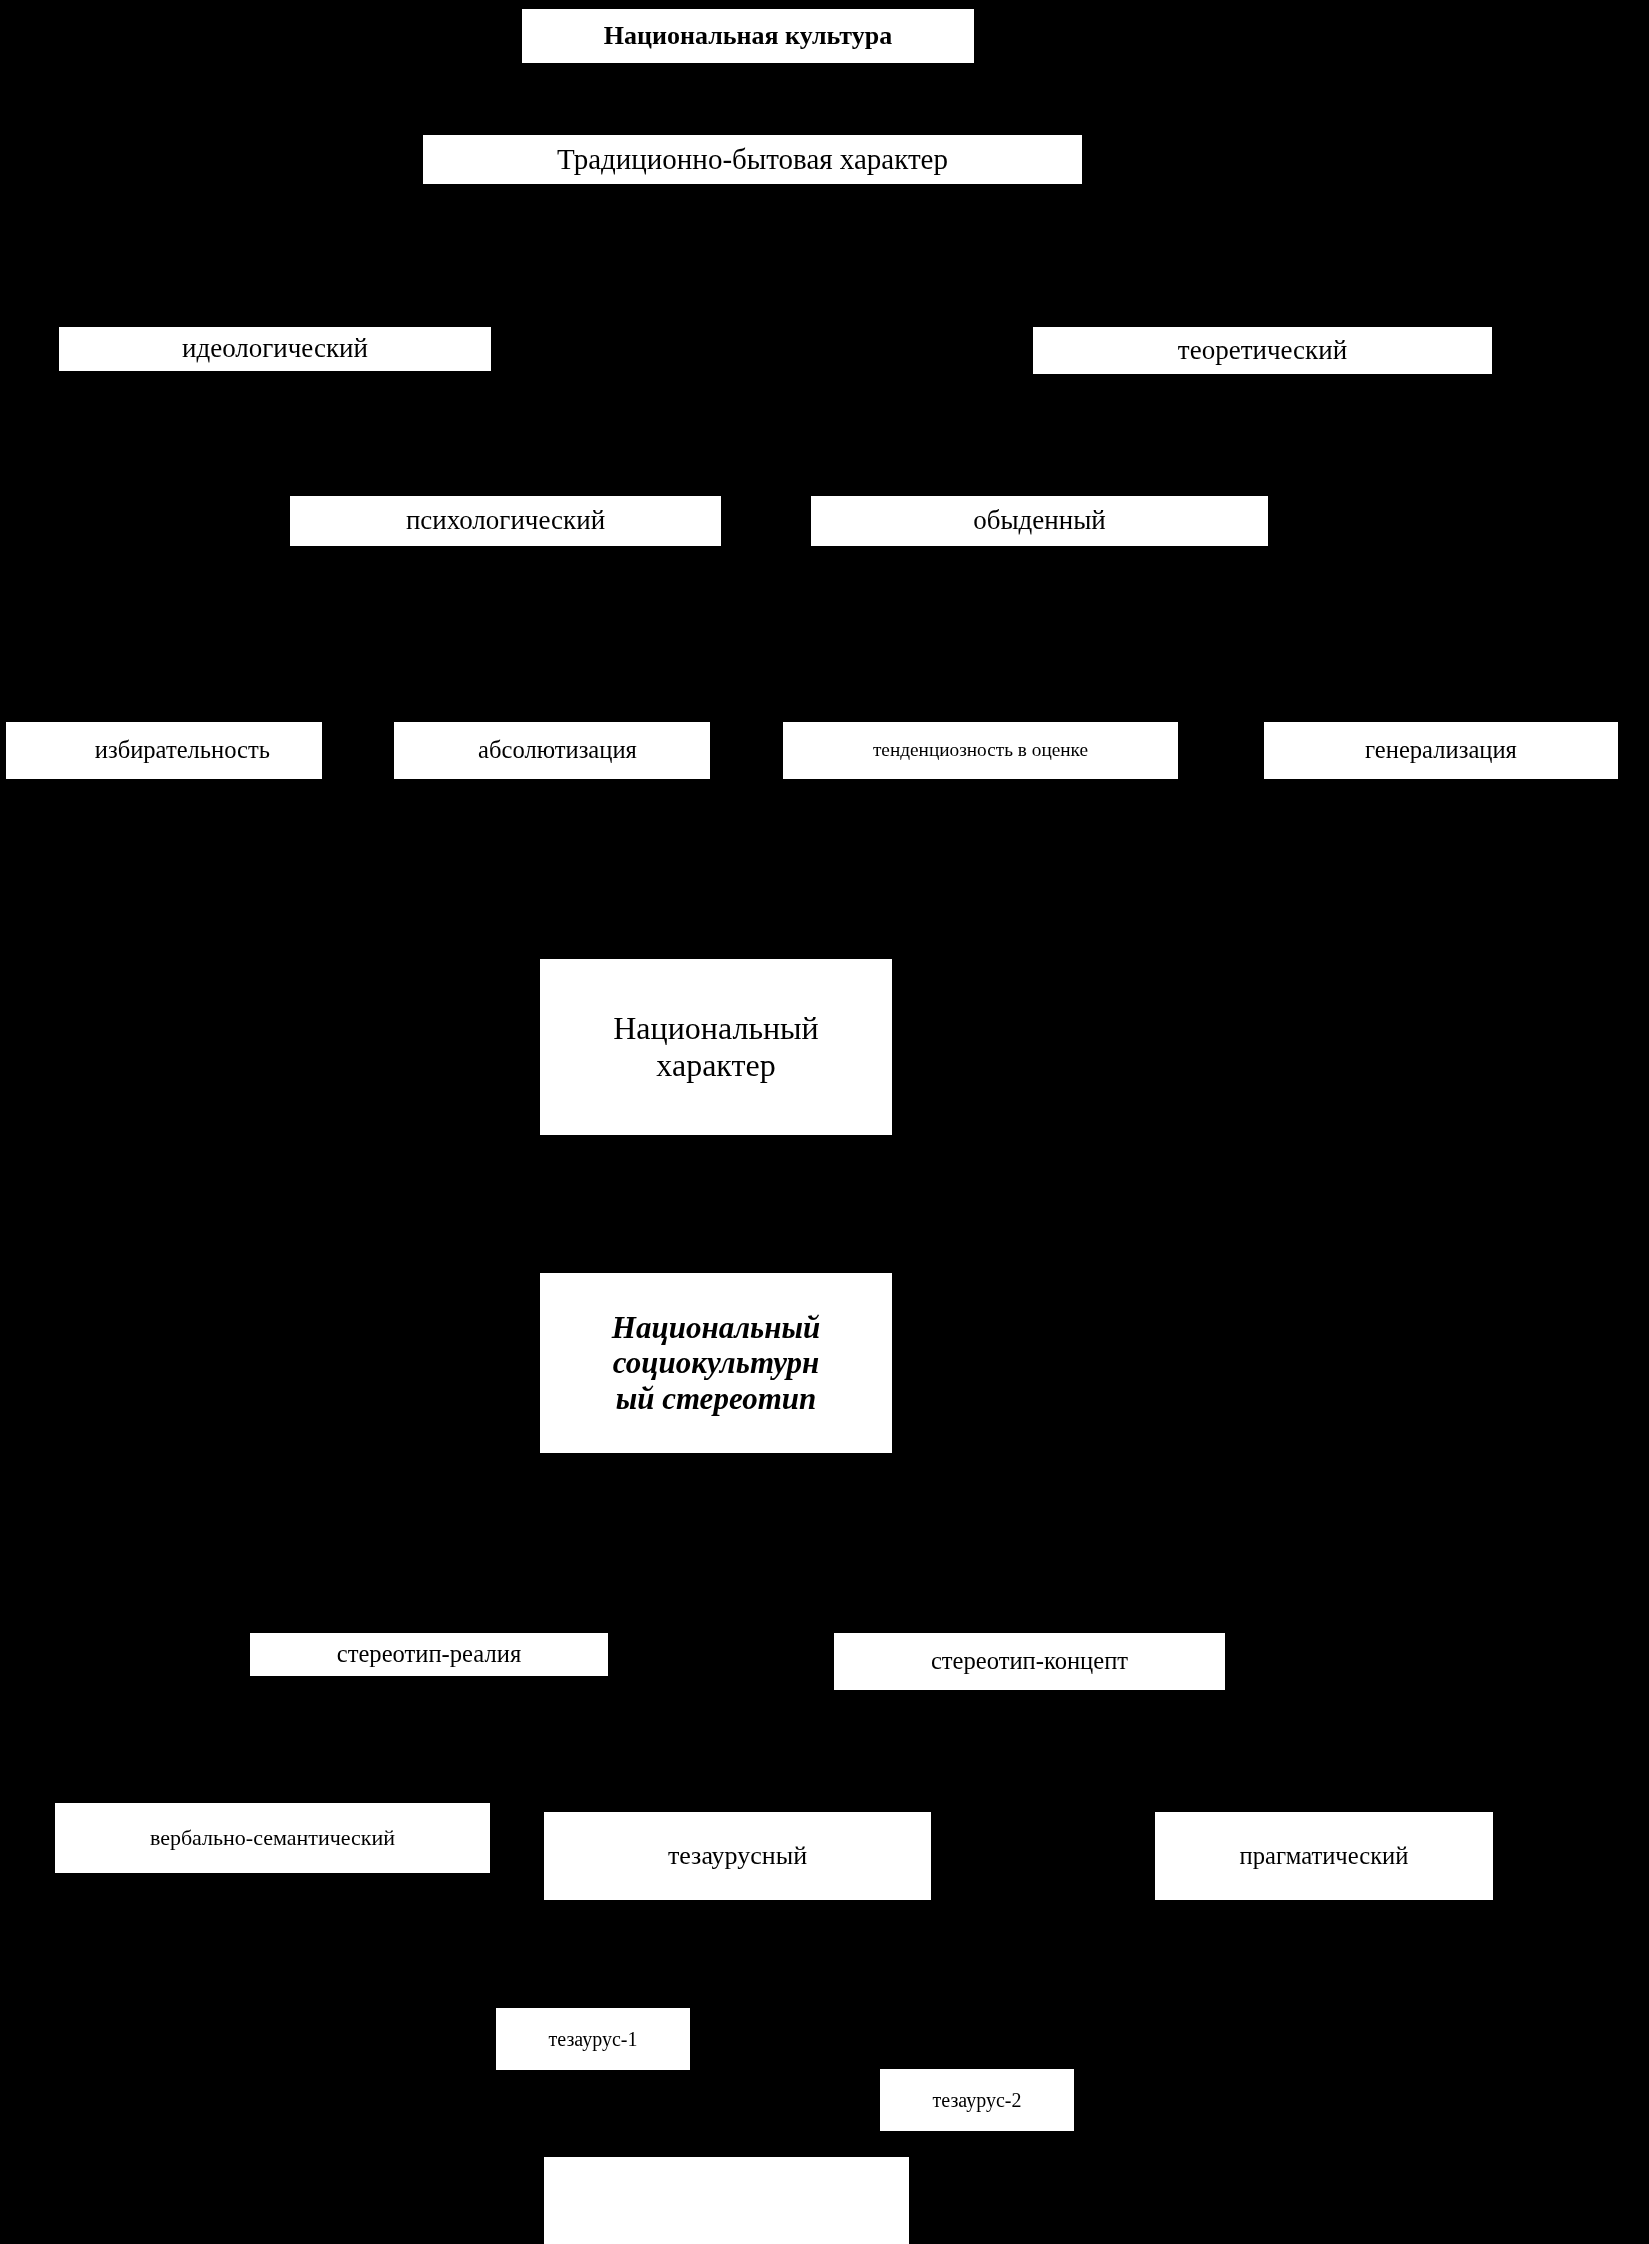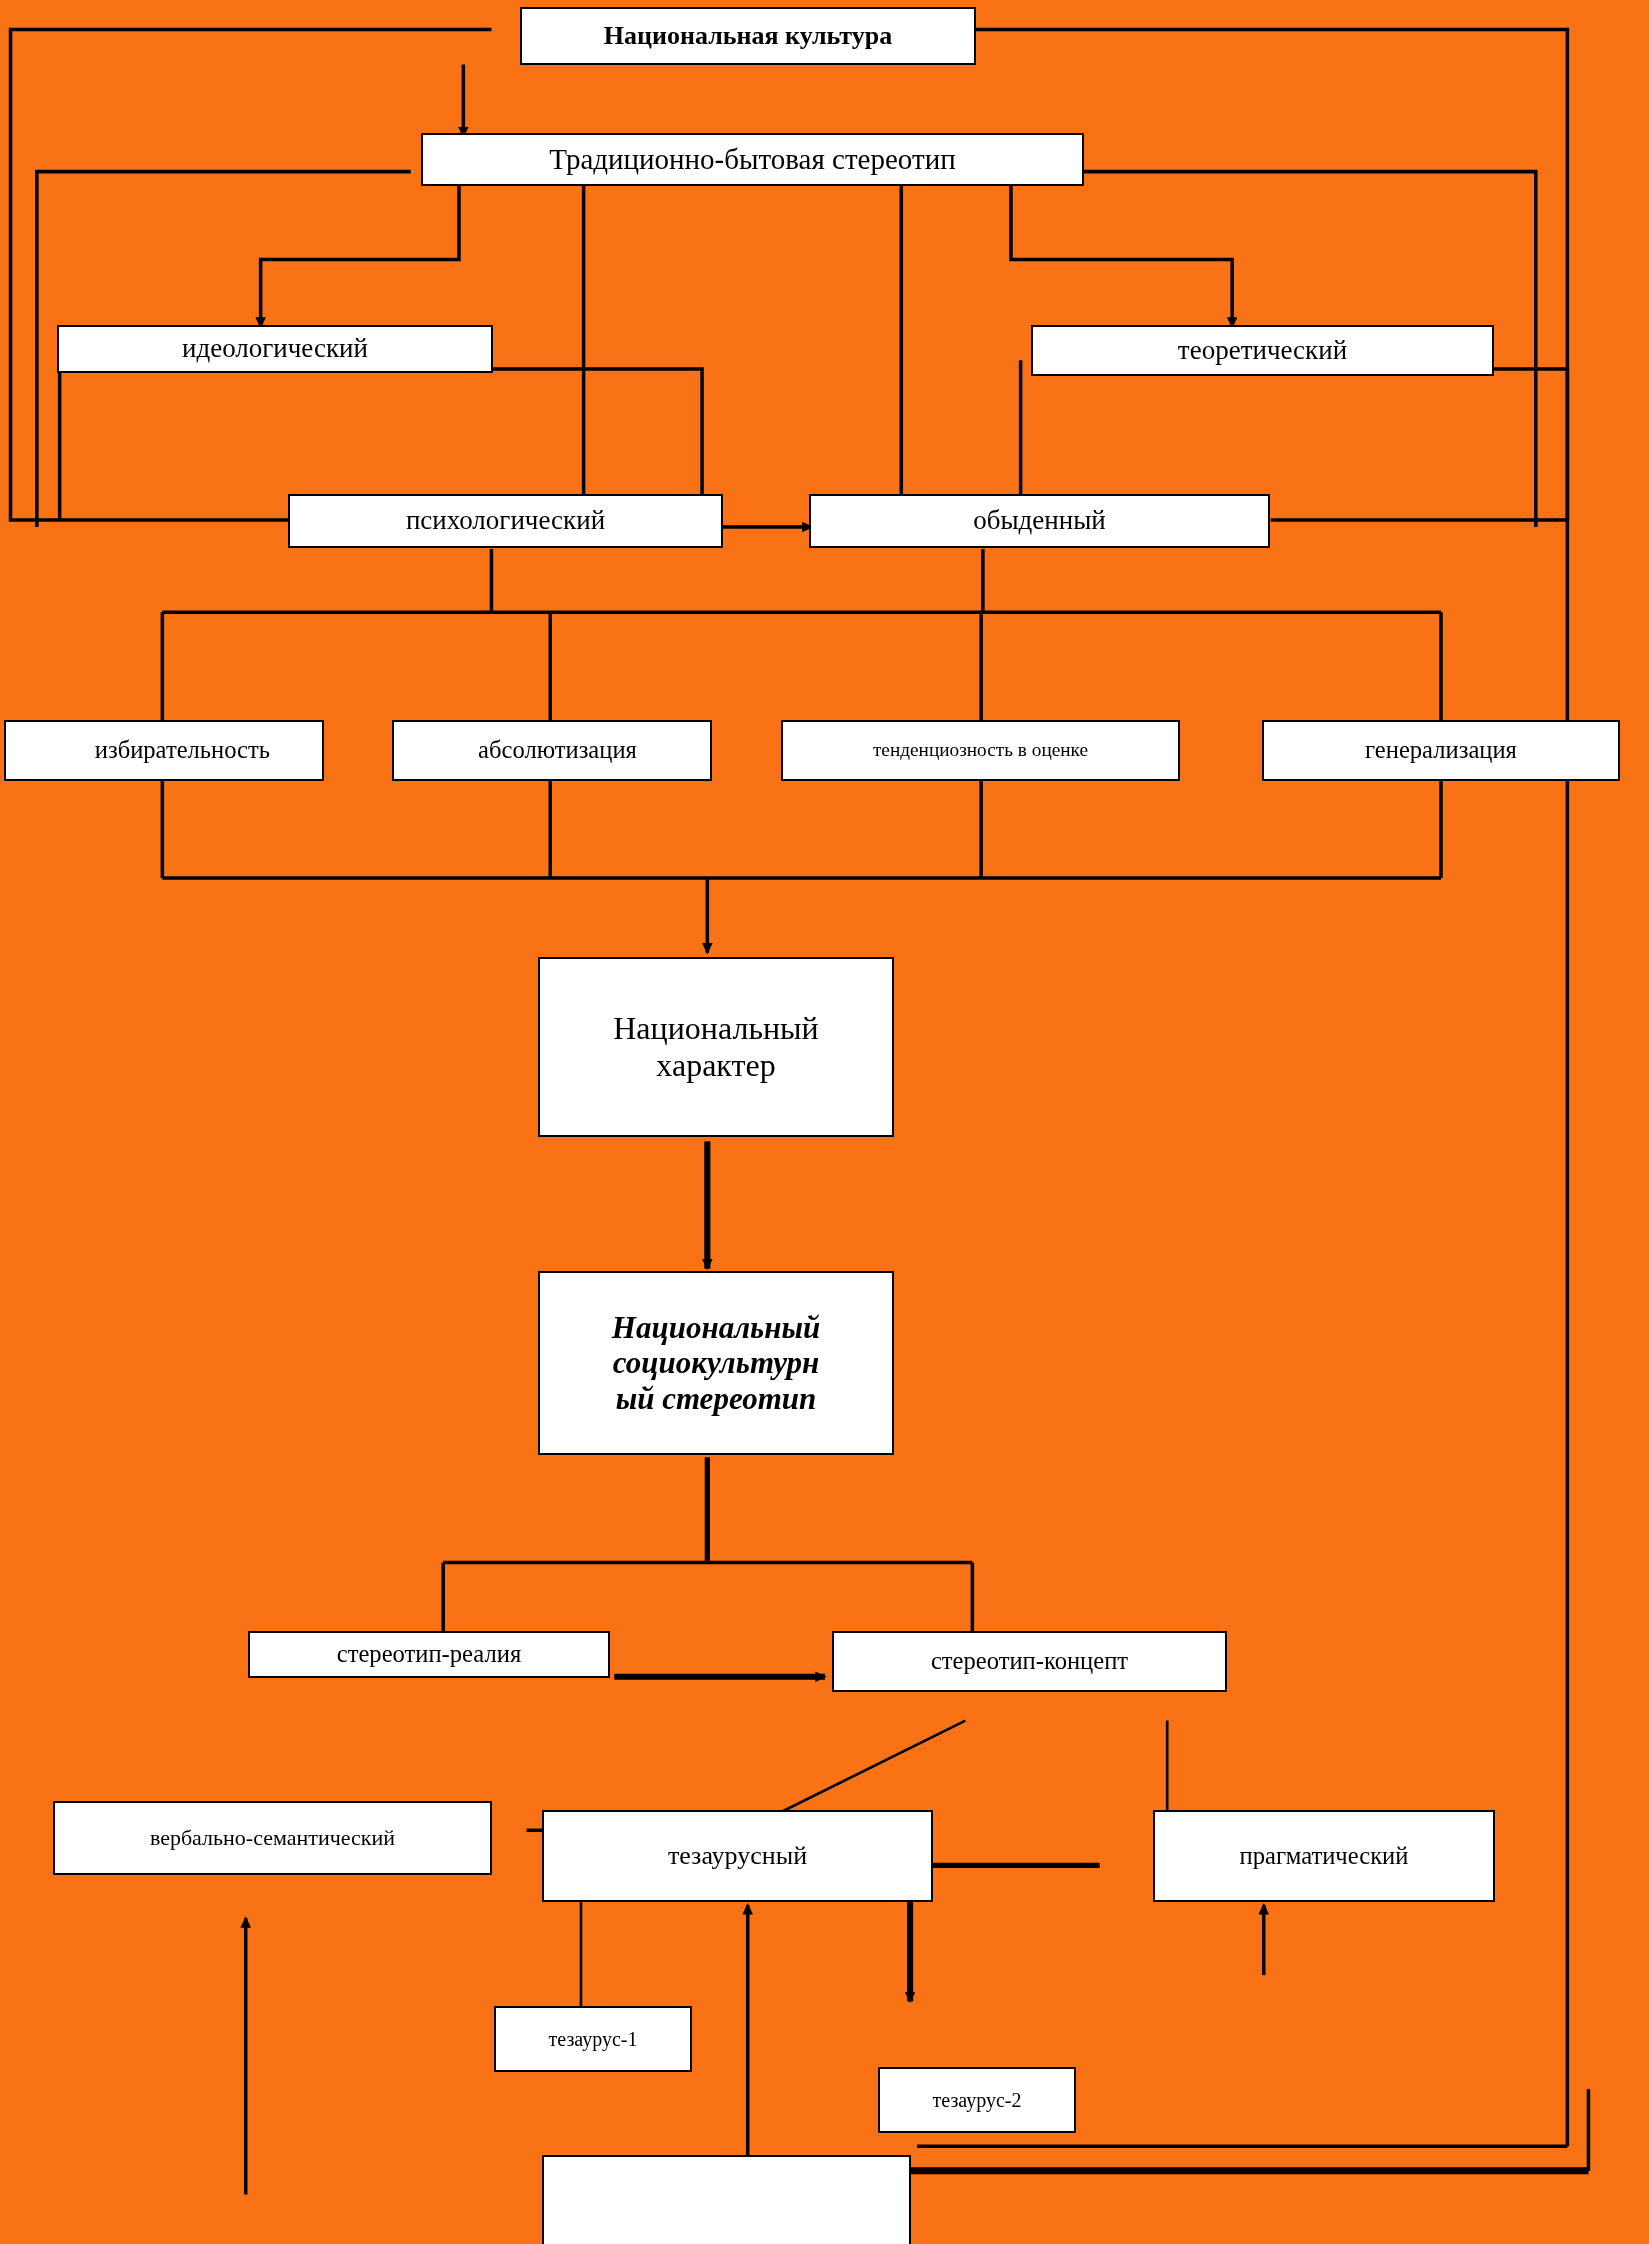--- a/index.html
+++ b/index.html
@@ -1,17 +1,17 @@
 <!DOCTYPE html>
 <html style="font-size:14px"><head>
 <meta charset="utf-8">
 <style>
   html,body{margin:0;padding:0;background:#ffffff;}
   body{font-family:"Liberation Serif", serif;}
-  #stage{position:relative;width:1649px;height:2245px;background:#f97316;overflow:hidden;}
+  #stage{position:relative;width:1649px;height:2245px;background:#000000;overflow:hidden;}
   #stage svg{position:absolute;left:0;top:0;width:1649px;height:2245px;}
   .node{
     position:absolute;
     box-sizing:border-box;
     border:2.6px solid #000000;
     background:#ffffff;
     display:flex;align-items:center;justify-content:center;
     text-align:center;
     color:#000000;
     line-height:1.15;
@@ -131,21 +131,21 @@
       <path d="M 1810,2473 L 1810,2380"></path>
 
     </g>
   </svg>
 
   <div class="node n-bold" style="left:520px;top:7px;width:456px;height:58px;font-size:26px;">
     <span>Национальная культура</span>
   </div>
 
   <div class="node" style="left:421px;top:133px;width:663px;height:53px;font-size:29px;">
-    <span>Традиционно-бытовая стереотип</span>
+    <span>Традиционно-бытовая характер</span>
   </div>
 
   <div class="node" style="left:57px;top:325px;width:436px;height:48px;font-size:27px;">
     <span>идеологический</span>
   </div>
 
   <div class="node" style="left:1031px;top:325px;width:463px;height:51px;font-size:27px;">
     <span>теоретический</span>
   </div>
 

